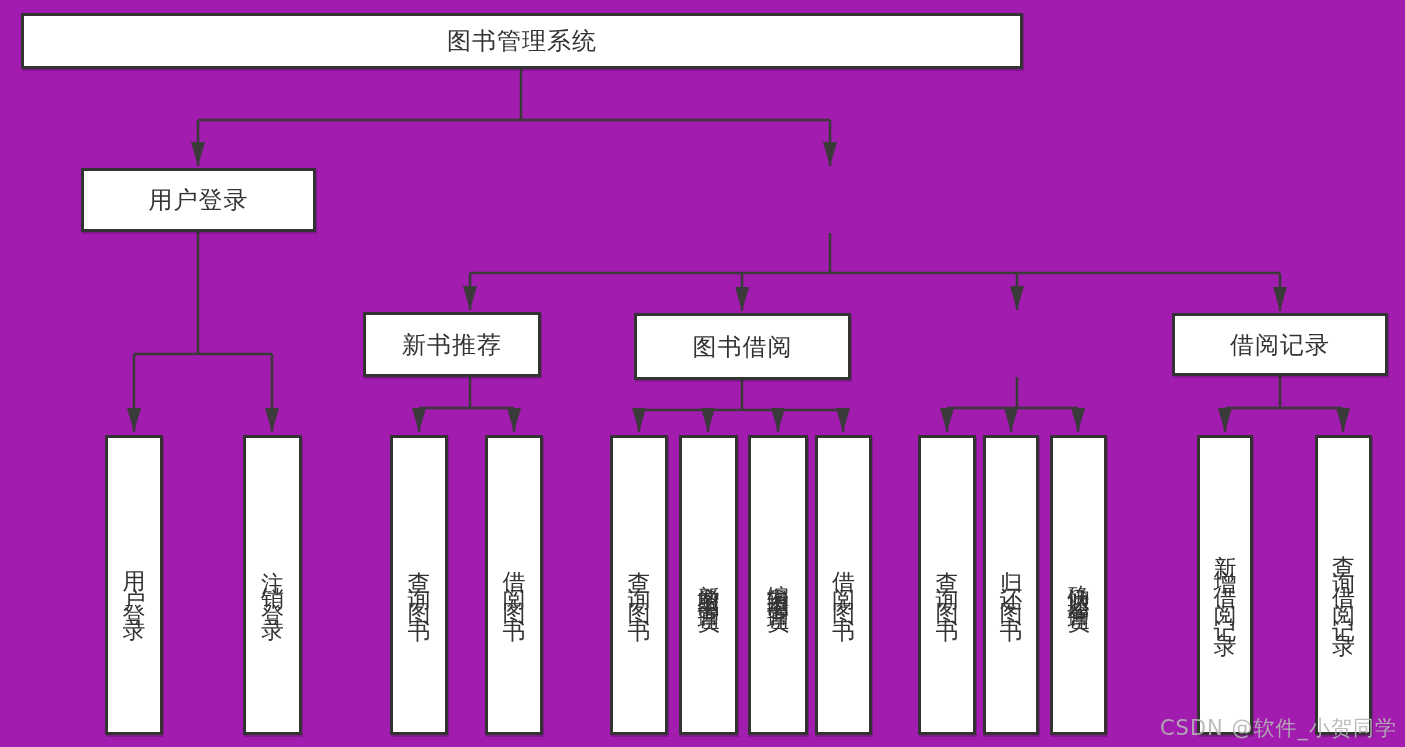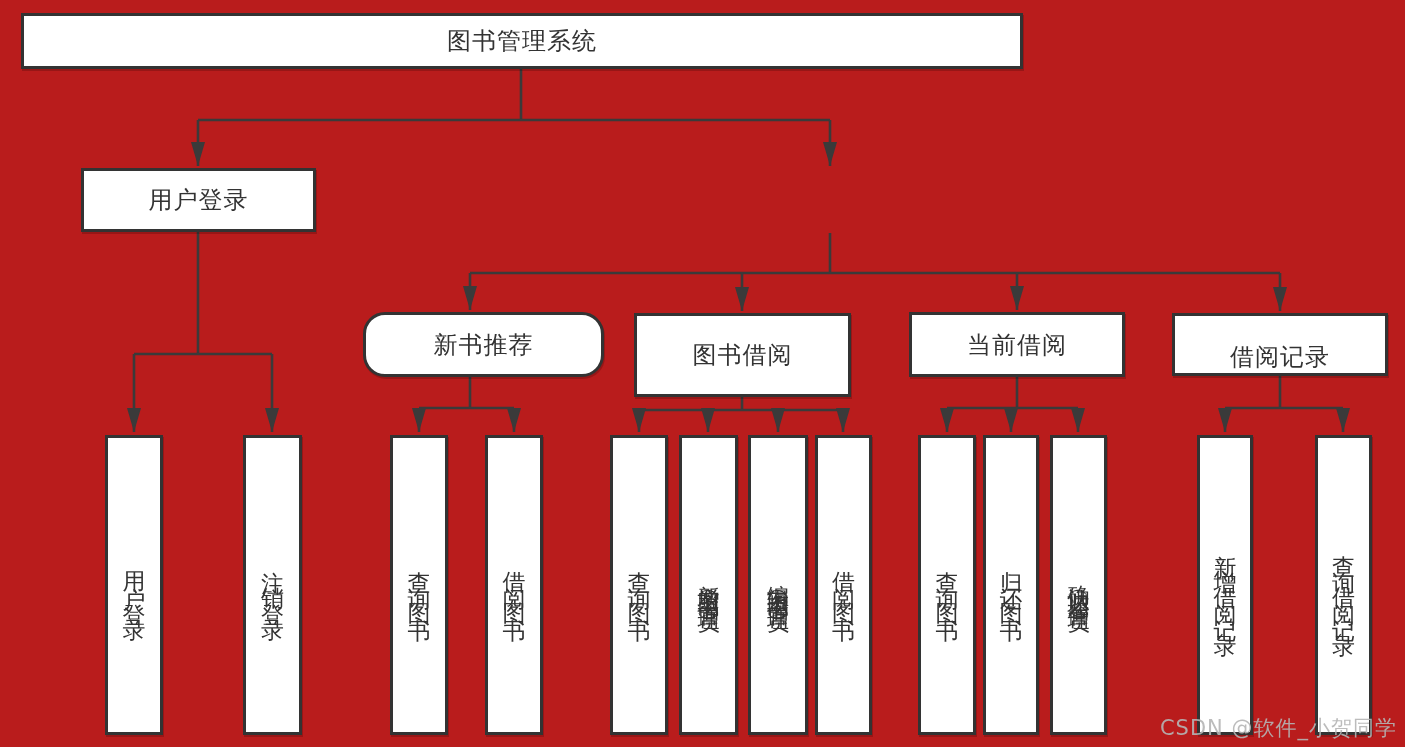--- a/index.html
+++ b/index.html
@@ -5,21 +5,21 @@
   html, body {
     margin: 0;
     padding: 0;
     background: #ffffff;
     font-family: "DejaVu Sans", "Liberation Sans", sans-serif;
   }
   .stage {
     position: relative;
     width: 1405px;
     height: 747px;
-    background: #b91c1c;
+    background: #a21caf;
     overflow: hidden;
   }
   .connectors {
     position: absolute;
     left: 0; top: 0;
     width: 1405px;
     height: 747px;
     pointer-events: none;
   }
   .node {
@@ -119,30 +119,27 @@
   </svg>
 
   <div class="node hnode" style="left:21px; top:13px; width:1002px; height:56px;">
     <span>图书管理系统</span>
   </div>
 
   <div class="node hnode" style="left:81px; top:168px; width:235px; height:64px;">
     <span>用户登录</span>
   </div>
 
-  <div class="node hnode" style="left:363px; top:312px; width:241px; height:65px;border-radius:22px;">
+  <div class="node hnode" style="left:363px; top:312px; width:178px; height:65px;">
     <span>新书推荐</span>
   </div>
-  <div class="node hnode" style="left:634px; top:313px; width:217px; height:84px;">
+  <div class="node hnode" style="left:634px; top:313px; width:217px; height:67px;">
     <span>图书借阅</span>
   </div>
-  <div class="node hnode" style="left:909px; top:312px; width:216px; height:65px;">
-    <span>当前借阅</span>
-  </div>
-  <div class="node hnode" style="left:1172px; top:313px; width:216px; height:63px;align-items:flex-end;">
+  <div class="node hnode" style="left:1172px; top:313px; width:216px; height:63px;">
     <span>借阅记录</span>
   </div>
 
   <div class="node vnode" style="left:105px; top:435px; width:58px; height:300px;">
     <span class="vtext">用户登录</span>
   </div>
   <div class="node vnode" style="left:243px; top:435px; width:59px; height:300px;">
     <span class="vtext">注销登录</span>
   </div>
 

